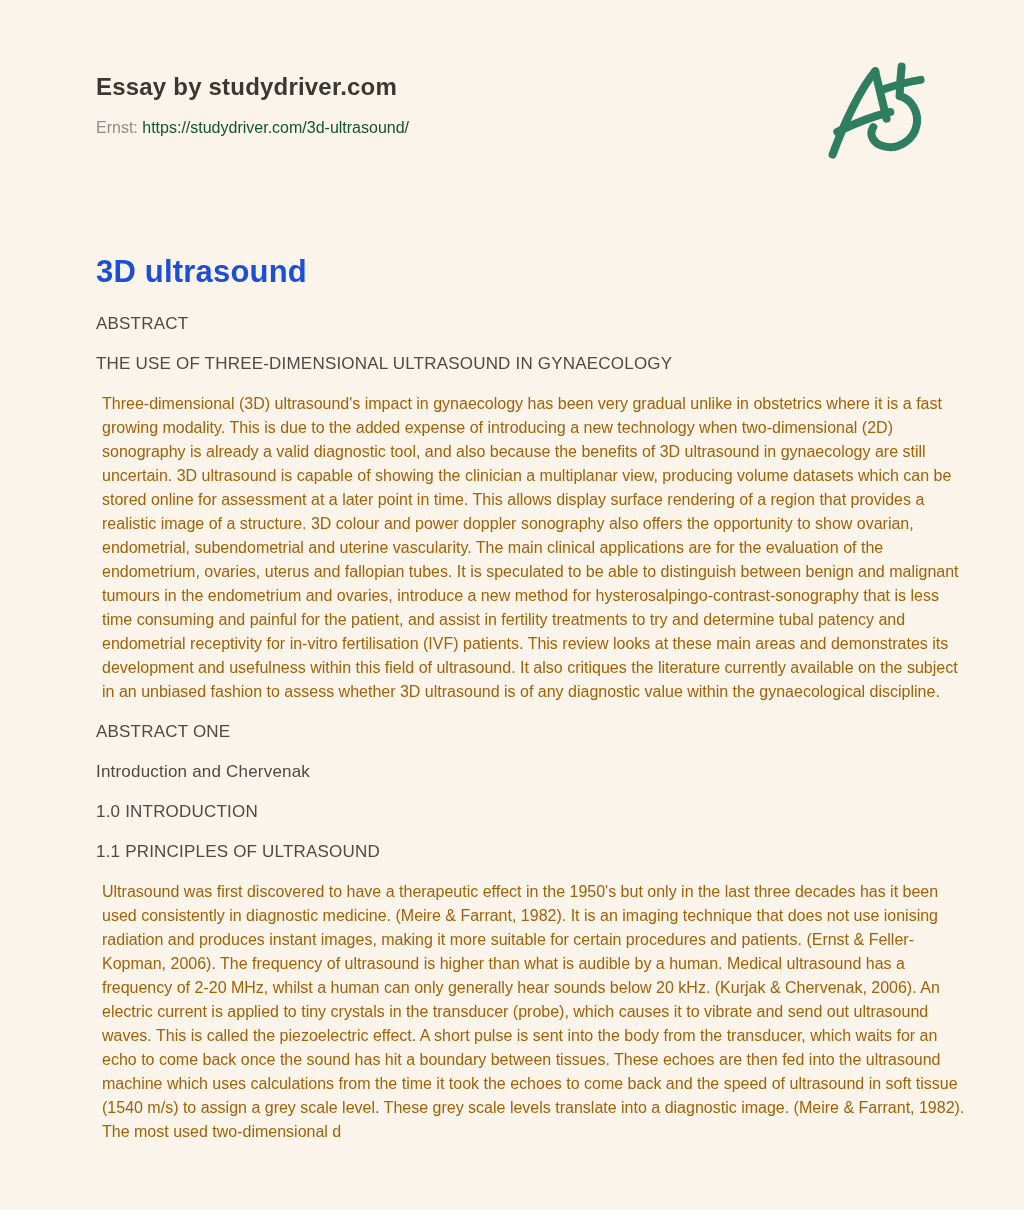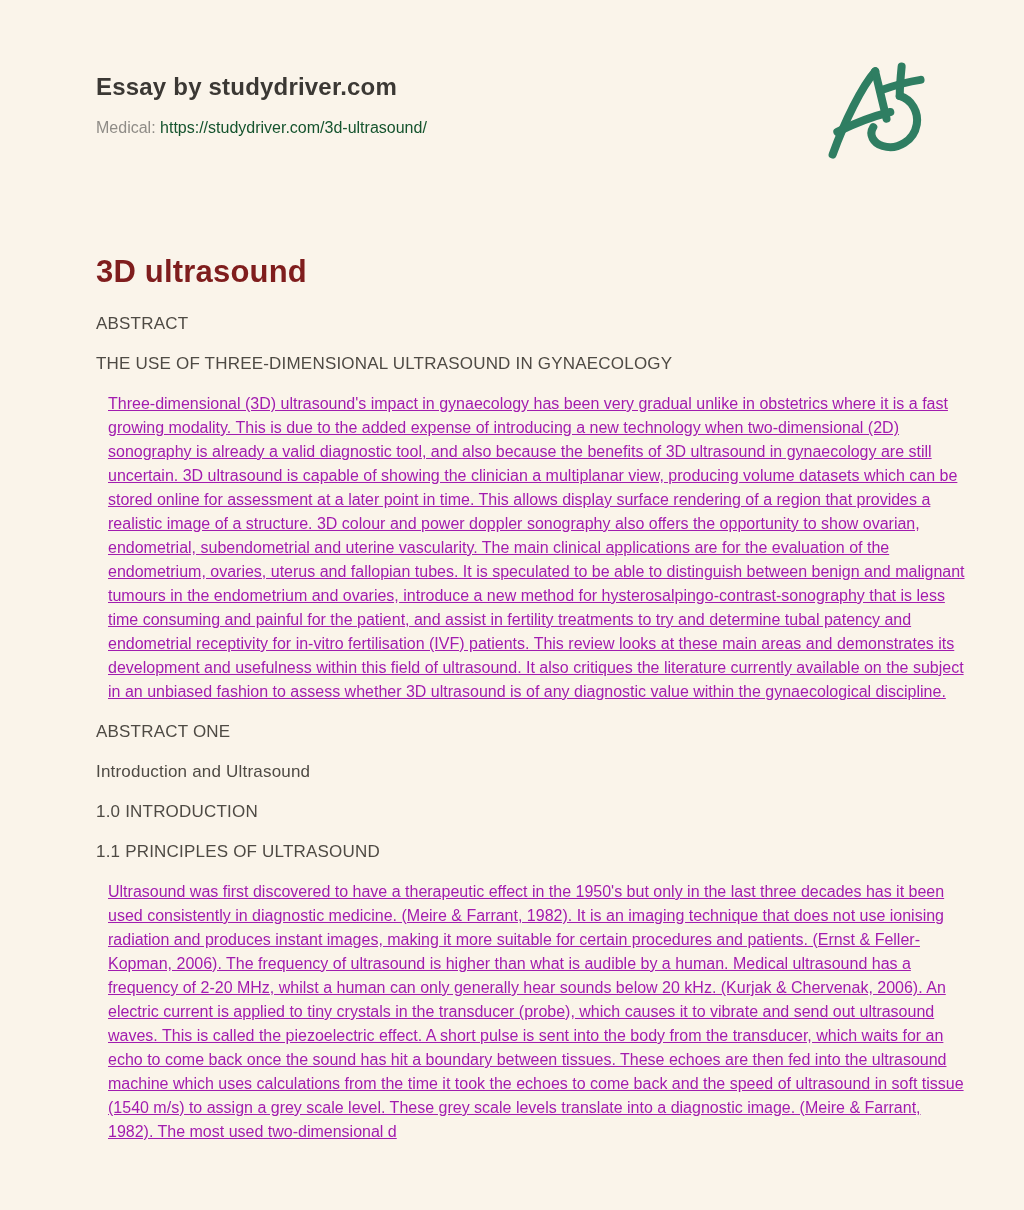--- a/index.html
+++ b/index.html
@@ -49,49 +49,48 @@
   }
   .logo svg {
     width: 100%;
     height: 100%;
   }
   .essay-title {
     margin: 0 0 20px 0;
     font-size: 31px;
     line-height: 40px;
     font-weight: 700;
-    color: #7f1d1d;
+    color: #1d4ed8;
     letter-spacing: 0.2px;
   }
   .heading-line {
     margin: 0 0 16px 0;
     font-size: 17px;
     line-height: 24px;
     font-weight: 400;
     color: #4E4A44;
     letter-spacing: 0.2px;
   }
   .body-paragraph {
-    margin: 0 0 16px 12px;
+    margin: 0 0 16px 6px;
     font-size: 16px;
     line-height: 24px;
     font-weight: 400;
-    color: #a21caf;
-    text-decoration: underline;
+    color: #a16207;
   }
 </style>
 </head>
 <body>
 
 <div class="page">
 
   <header>
     <h1 class="site-title">Essay by studydriver.com</h1>
     <p class="source-line">
-      <span>Medical:</span>
+      <span>Ernst:</span>
       <a class="source-link">https://studydriver.com/3d-ultrasound/</a>
     </p>
     <div class="logo">
       <svg viewBox="0 0 110 110" fill="none" xmlns="http://www.w3.org/2000/svg">
         <g stroke="#2F7E62" stroke-width="8.5" stroke-linecap="round" fill="none">
 
           <path d="M7,100 C20,64 38,28 52,12"></path>
 
           <path d="M52,12 C56,28 60,46 64,62"></path>
 
@@ -111,21 +110,21 @@
     <h2 class="essay-title">3D ultrasound</h2>
 
     <p class="heading-line">ABSTRACT</p>
 
     <p class="heading-line">THE USE OF THREE-DIMENSIONAL ULTRASOUND IN GYNAECOLOGY</p>
 
     <p class="body-paragraph">Three-dimensional (3D) ultrasound's impact in gynaecology has been very gradual unlike in obstetrics where it is a fast growing modality. This is due to the added expense of introducing a new technology when two-dimensional (2D) sonography is already a valid diagnostic tool, and also because the benefits of 3D ultrasound in gynaecology are still uncertain. 3D ultrasound is capable of showing the clinician a multiplanar view, producing volume datasets which can be stored online for assessment at a later point in time. This allows display surface rendering of a region that provides a realistic image of a structure. 3D colour and power doppler sonography also offers the opportunity to show ovarian, endometrial, subendometrial and uterine vascularity. The main clinical applications are for the evaluation of the endometrium, ovaries, uterus and fallopian tubes. It is speculated to be able to distinguish between benign and malignant tumours in the endometrium and ovaries, introduce a new method for hysterosalpingo-contrast-sonography that is less time consuming and painful for the patient, and assist in fertility treatments to try and determine tubal patency and endometrial receptivity for in-vitro fertilisation (IVF) patients. This review looks at these main areas and demonstrates its development and usefulness within this field of ultrasound. It also critiques the literature currently available on the subject in an unbiased fashion to assess whether 3D ultrasound is of any diagnostic value within the gynaecological discipline.</p>
 
     <p class="heading-line">ABSTRACT ONE</p>
 
-    <p class="heading-line">Introduction and Ultrasound</p>
+    <p class="heading-line">Introduction and Chervenak</p>
 
     <p class="heading-line">1.0 INTRODUCTION</p>
 
     <p class="heading-line">1.1 PRINCIPLES OF ULTRASOUND</p>
 
     <p class="body-paragraph">Ultrasound was first discovered to have a therapeutic effect in the 1950's but only in the last three decades has it been used consistently in diagnostic medicine. (Meire &amp; Farrant, 1982). It is an imaging technique that does not use ionising radiation and produces instant images, making it more suitable for certain procedures and patients. (Ernst &amp; Feller-Kopman, 2006). The frequency of ultrasound is higher than what is audible by a human. Medical ultrasound has a frequency of 2-20 MHz, whilst a human can only generally hear sounds below 20 kHz. (Kurjak &amp; Chervenak, 2006). An electric current is applied to tiny crystals in the transducer (probe), which causes it to vibrate and send out ultrasound waves. This is called the piezoelectric effect. A short pulse is sent into the body from the transducer, which waits for an echo to come back once the sound has hit a boundary between tissues. These echoes are then fed into the ultrasound machine which uses calculations from the time it took the echoes to come back and the speed of ultrasound in soft tissue (1540 m/s) to assign a grey scale level. These grey scale levels translate into a diagnostic image. (Meire &amp; Farrant, 1982). The most used two-dimensional d</p>
   </main>
 
 </div>
 

